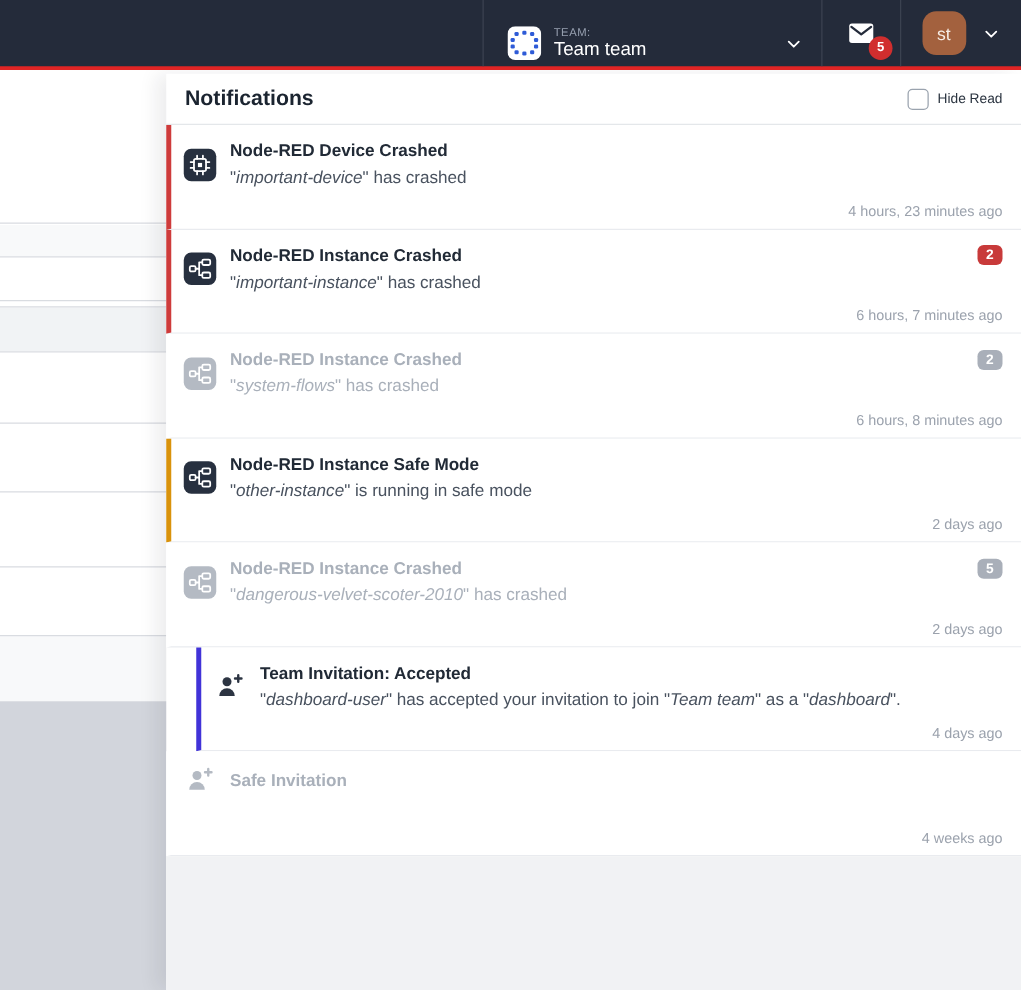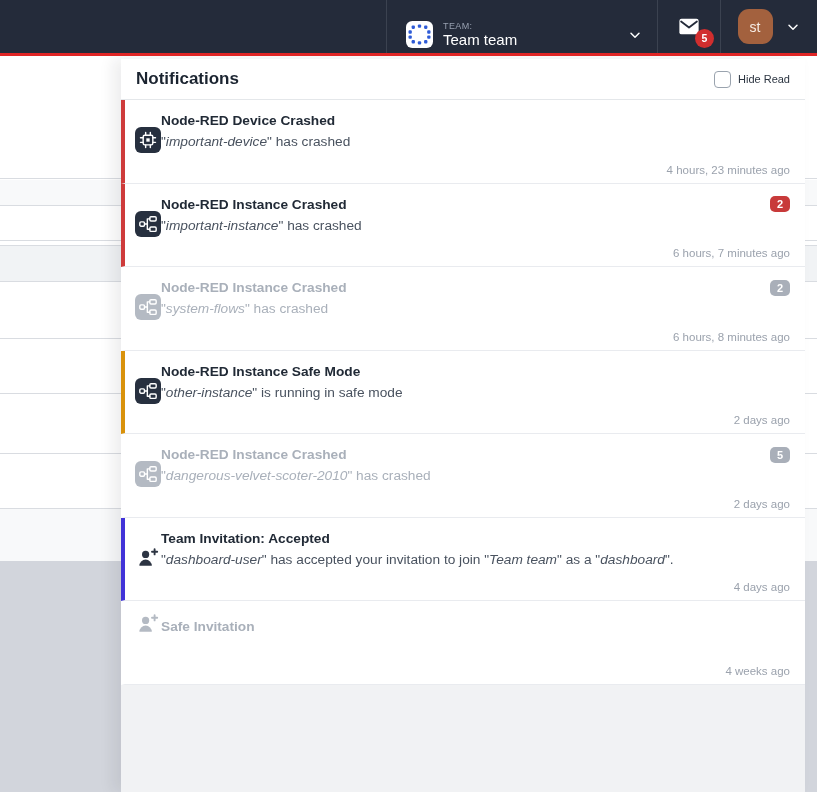--- a/index.html
+++ b/index.html
@@ -30,37 +30,37 @@
   .user-menu { flex:none; width:97px; justify-content:center; gap:12px; cursor:pointer; }
   .avatar { width:35px; height:35px; border-radius:11px; background:#a3613e;
     color:#f6ece5; font-size:14px; display:flex; align-items:center; justify-content:center; }
 
   
   .page-behind { position:absolute; top:59px; left:0; right:0; bottom:0; background:#fff; z-index:1; }
   .bg-line { position:absolute; left:0; right:0; height:1px; background:#d9dce1; }
   .bg-row  { position:absolute; left:0; right:0; }
 
   
-  .panel { position:absolute; top:59px; left:121px; width:684px; bottom:0;
+  .panel { position:absolute; top:59px; left:133px; width:684px; bottom:0;
     background:#fff; z-index:20; display:flex; flex-direction:column;
     box-shadow:-8px 0 14px rgba(20,25,40,.08); }
 
   .panel-header { height:41px; flex:none; display:flex; align-items:center;
     justify-content:space-between; padding:0 15px 0 15px; border-bottom:1px solid #e4e7ea; }
   .panel-title { font-size:17px; font-weight:700; color:#1b2430; }
   .hide-read { display:flex; align-items:center; gap:7px; cursor:pointer; }
   .hide-read input { appearance:none; -webkit-appearance:none; width:17px; height:17px;
     border:1.5px solid #9aa3ae; border-radius:4px; background:#fff; cursor:pointer; margin:0; }
   .hide-read-label { font-size:11px; color:#2b3440; }
 
   .notification-list { flex:none; display:flex; flex-direction:column; }
   .notif { height:83.5px; flex:none; display:flex; flex-direction:column;
     border-left:4px solid transparent; border-bottom:1px solid #e9ebef;
     padding:10px 15px 7px 10px; cursor:pointer; background:#fff; }
-  .n-main { display:flex; align-items:flex-end; }
+  .n-main { display:flex; align-items:center; gap:11px; }
   .n-icon { width:26px; height:26px; flex:none; border-radius:6px; background:#27303f;
     display:flex; align-items:center; justify-content:center; }
   .n-icon svg { width:20px; height:20px; display:block; }
   .n-icon.plain { background:transparent; color:#2c3442; }
   .n-icon.plain svg { width:24px; height:24px; }
   .n-text { flex:1; min-width:0; }
   .n-title-row { display:flex; align-items:center; gap:8px; }
   .n-title { flex:1; font-size:13.7px; font-weight:600; color:#212a36; line-height:21px; }
   .n-badge { flex:none; background:#c83a3a; color:#fff; font-size:11px; font-weight:700;
     border-radius:5px; padding:2px 7px; line-height:12px; }
@@ -256,21 +256,21 @@
       <div class="n-text">
         <div class="n-title-row">
           <span class="n-title">Node-RED Instance Crashed</span>
           <span class="n-badge">5</span>
         </div>
         <div class="n-body"><span>"</span><i>dangerous-velvet-scoter-2010</i><span>" has crashed</span></div>
       </div>
     </div>
     <span class="n-time">2 days ago</span>
   </div>
-      <div class="notif unread" style="border-left-color: rgb(65, 51, 216);">
+      <div class="notif unread" style="border-left-color: rgb(65, 51, 216); margin-left: 24px;">
     <div class="n-main">
       <span class="n-icon plain">
             <svg viewBox="0 0 24 24" fill="currentColor">
               <circle cx="9.6" cy="8.4" r="3.6"></circle>
               <path d="M3.4 19.8a6.2 6.2 0 0 1 12.4 0z"></path>
               <path d="M18.6 3.2v5.2M16 5.8h5.2" stroke="currentColor" stroke-width="1.9" stroke-linecap="round" fill="none"></path>
             </svg>
           </span>
       <div class="n-text">
         <div class="n-title-row">

